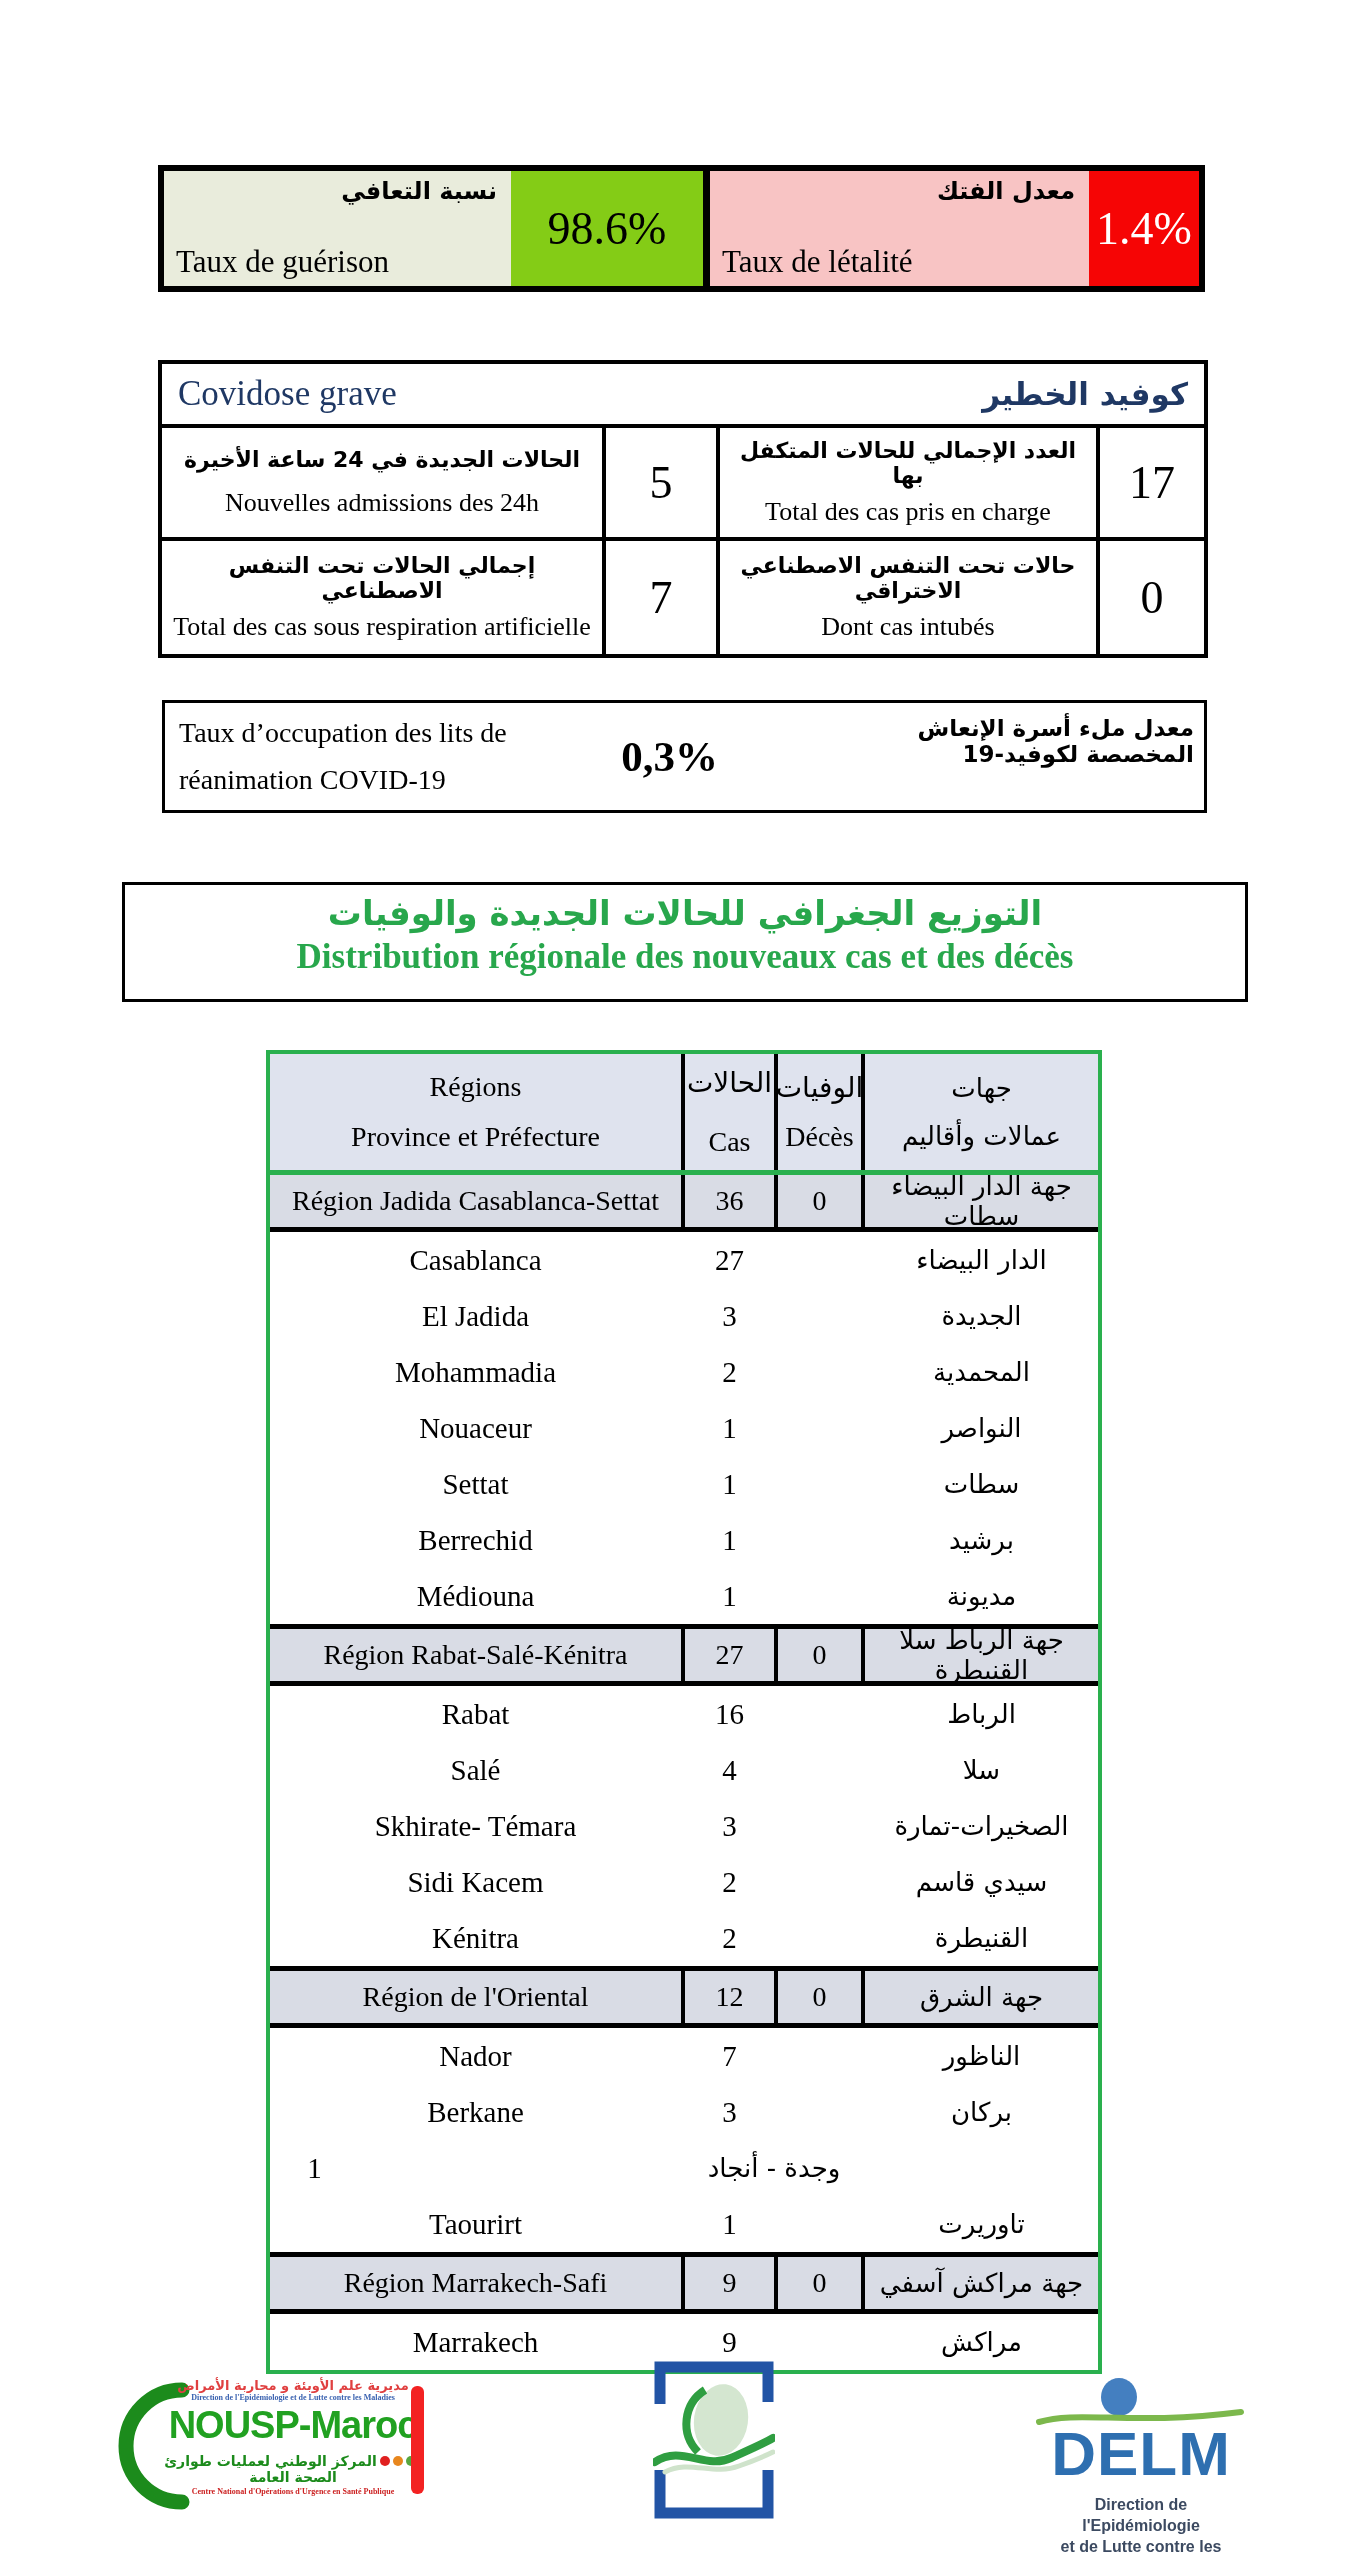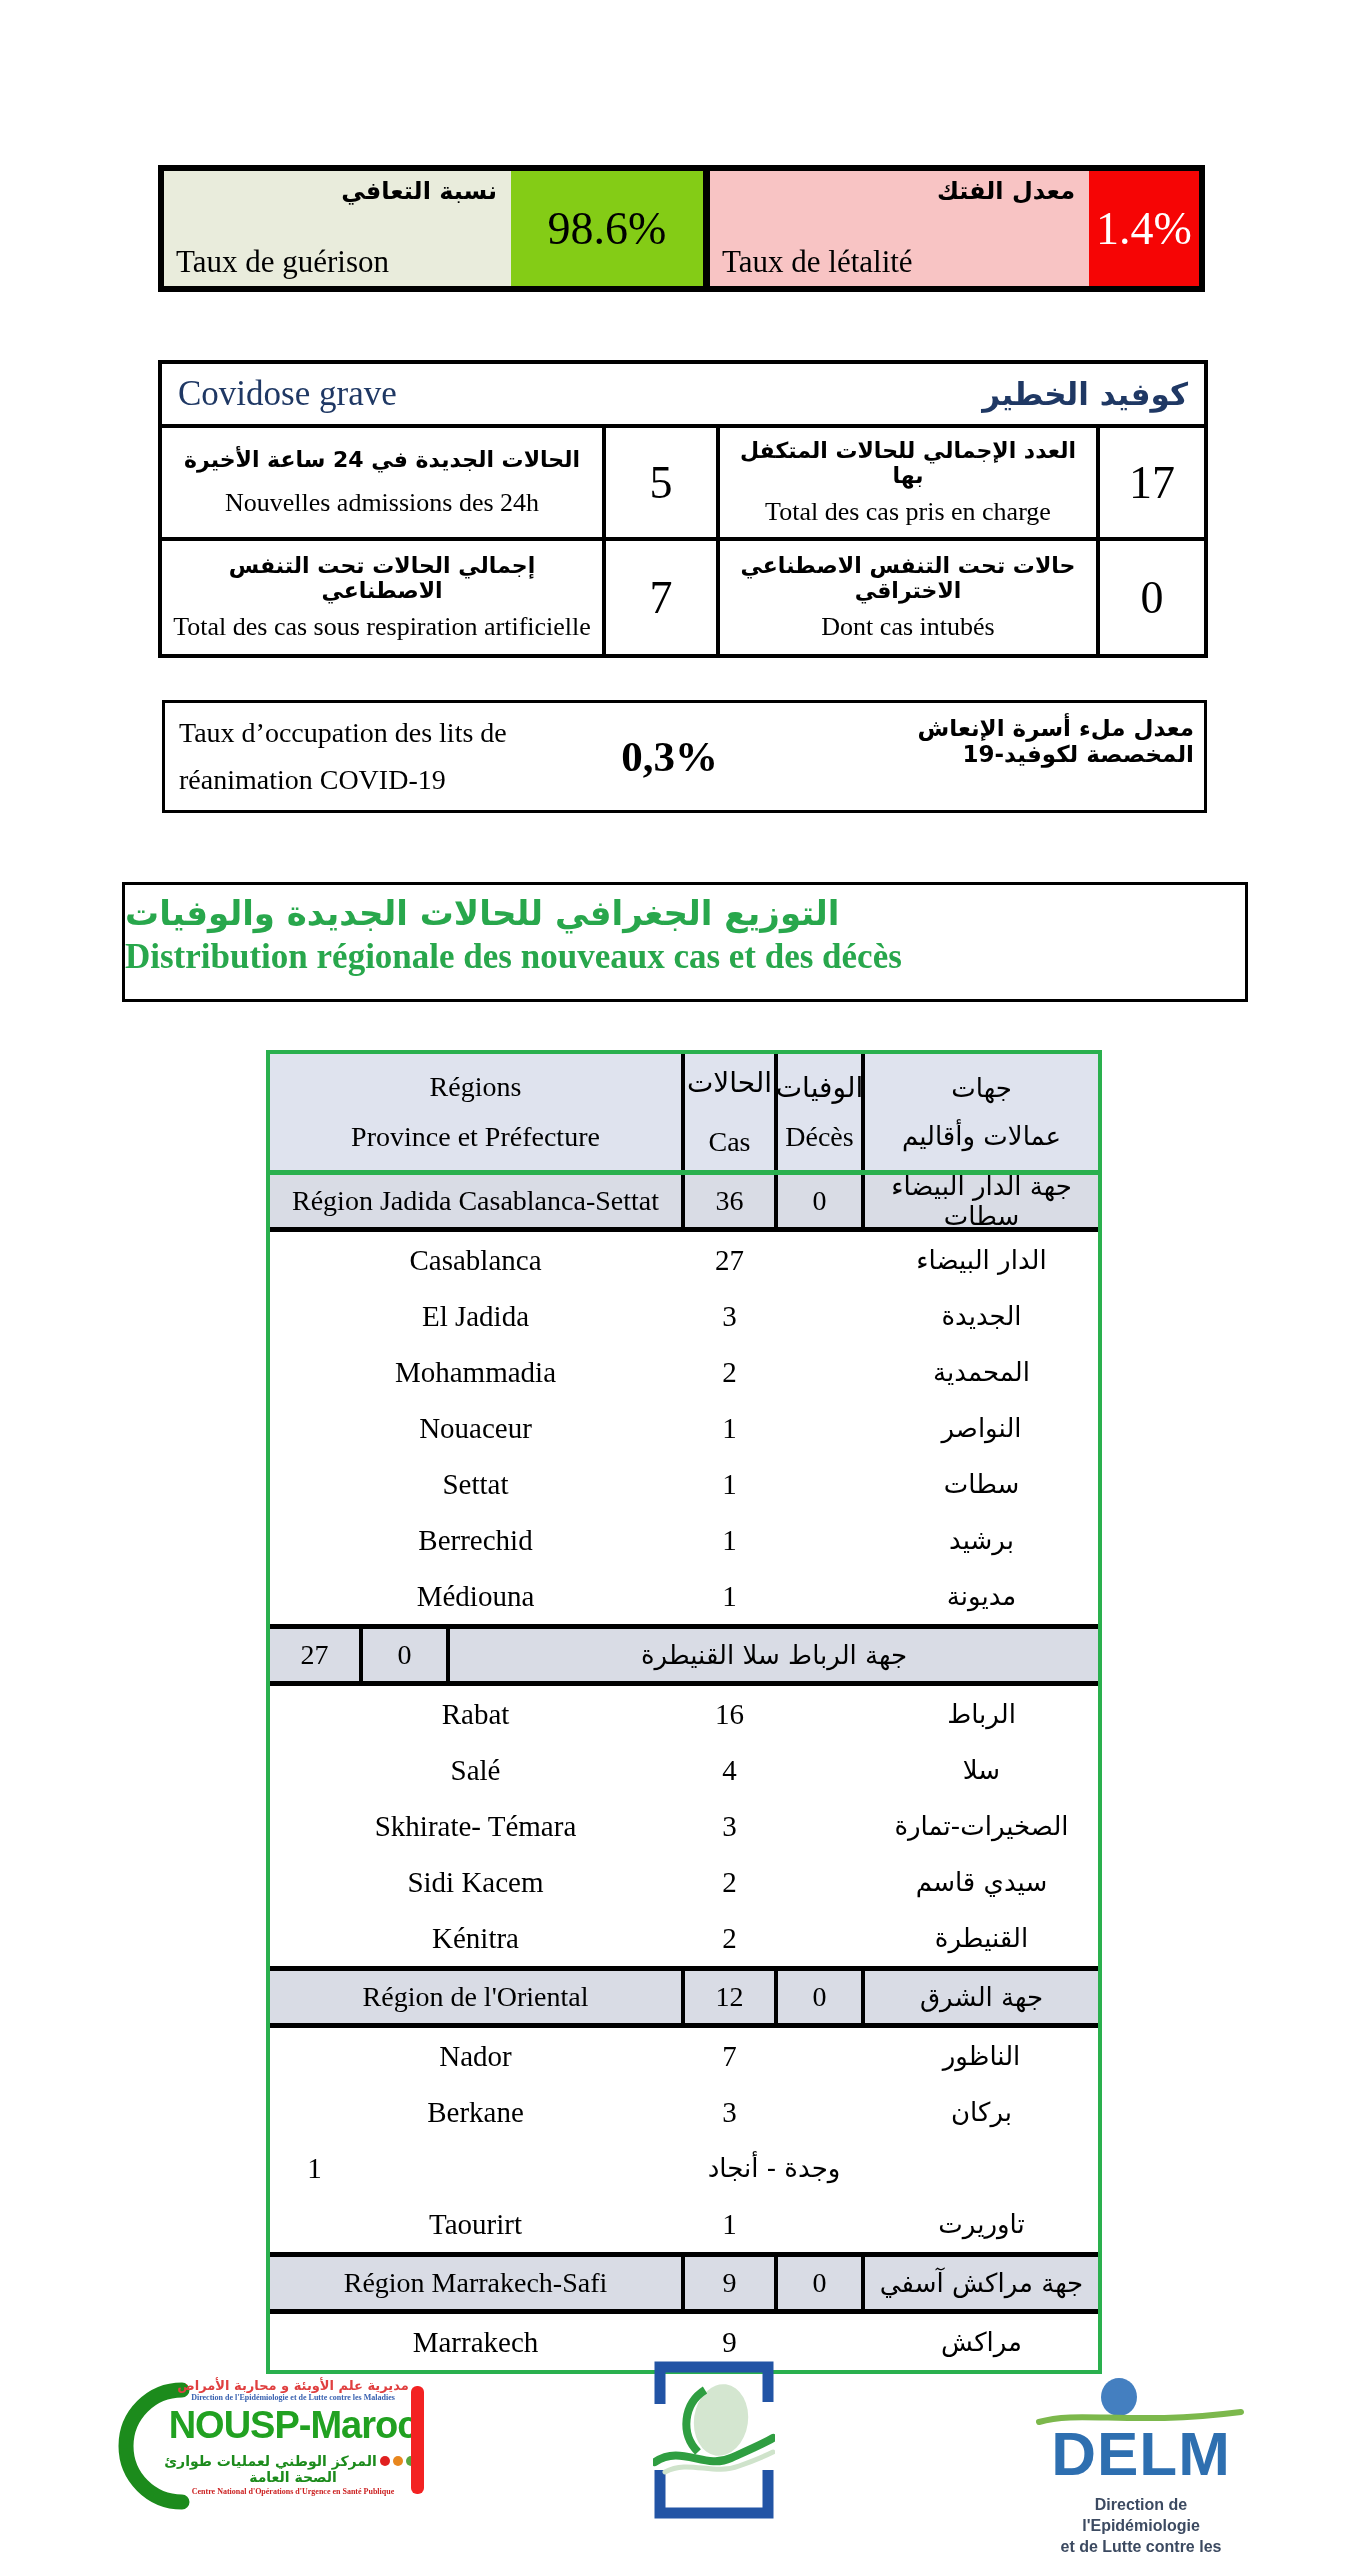--- a/index.html
+++ b/index.html
@@ -57,21 +57,21 @@
   }
   .occ-fr{ width:370px; display:flex; flex-direction:column; justify-content:space-evenly;
            padding-left:14px; font-size:28px; }
   .occ-val{ flex:1; display:flex; align-items:center; justify-content:center;
             font-size:43px; font-weight:bold; }
   .occ-ar{ width:400px; text-align:right; padding:12px 10px 0 0; font-size:23px; font-weight:bold; }
 
   
   #banner{
     position:absolute; left:122px; top:882px; width:1126px; height:120px;
-    border:3px solid #000; text-align:left; color:#28a74c;
+    border:3px solid #000; text-align:center; color:#28a74c;
   }
   #banner .b-ar{ font-size:34px; font-weight:bold; margin-top:8px; }
   #banner .b-fr{ font-size:35px; font-weight:bold; margin-top:4px; }
 
   
   #dist-table{
     position:absolute; left:266px; top:1050px; width:836px;
     border:4px solid #2ab04e; background:#fff;
   }
   .t-row{ display:flex; width:100%; }
@@ -241,20 +241,21 @@
         <div class="cell c3"></div>
         <div class="cell c4 ar">برشيد</div>
       </div>
       <div class="t-row t-province">
         <div class="cell c1">Médiouna</div>
         <div class="cell c2">1</div>
         <div class="cell c3"></div>
         <div class="cell c4 ar">مديونة</div>
       </div>
       <div class="t-row t-region">
+        <div class="cell c1">Région Rabat-Salé-Kénitra</div>
         <div class="cell c2">27</div>
         <div class="cell c3">0</div>
         <div class="cell c4 ar">جهة الرباط سلا القنيطرة</div>
       </div>
       <div class="t-row t-province">
         <div class="cell c1">Rabat</div>
         <div class="cell c2">16</div>
         <div class="cell c3"></div>
         <div class="cell c4 ar">الرباط</div>
       </div>

